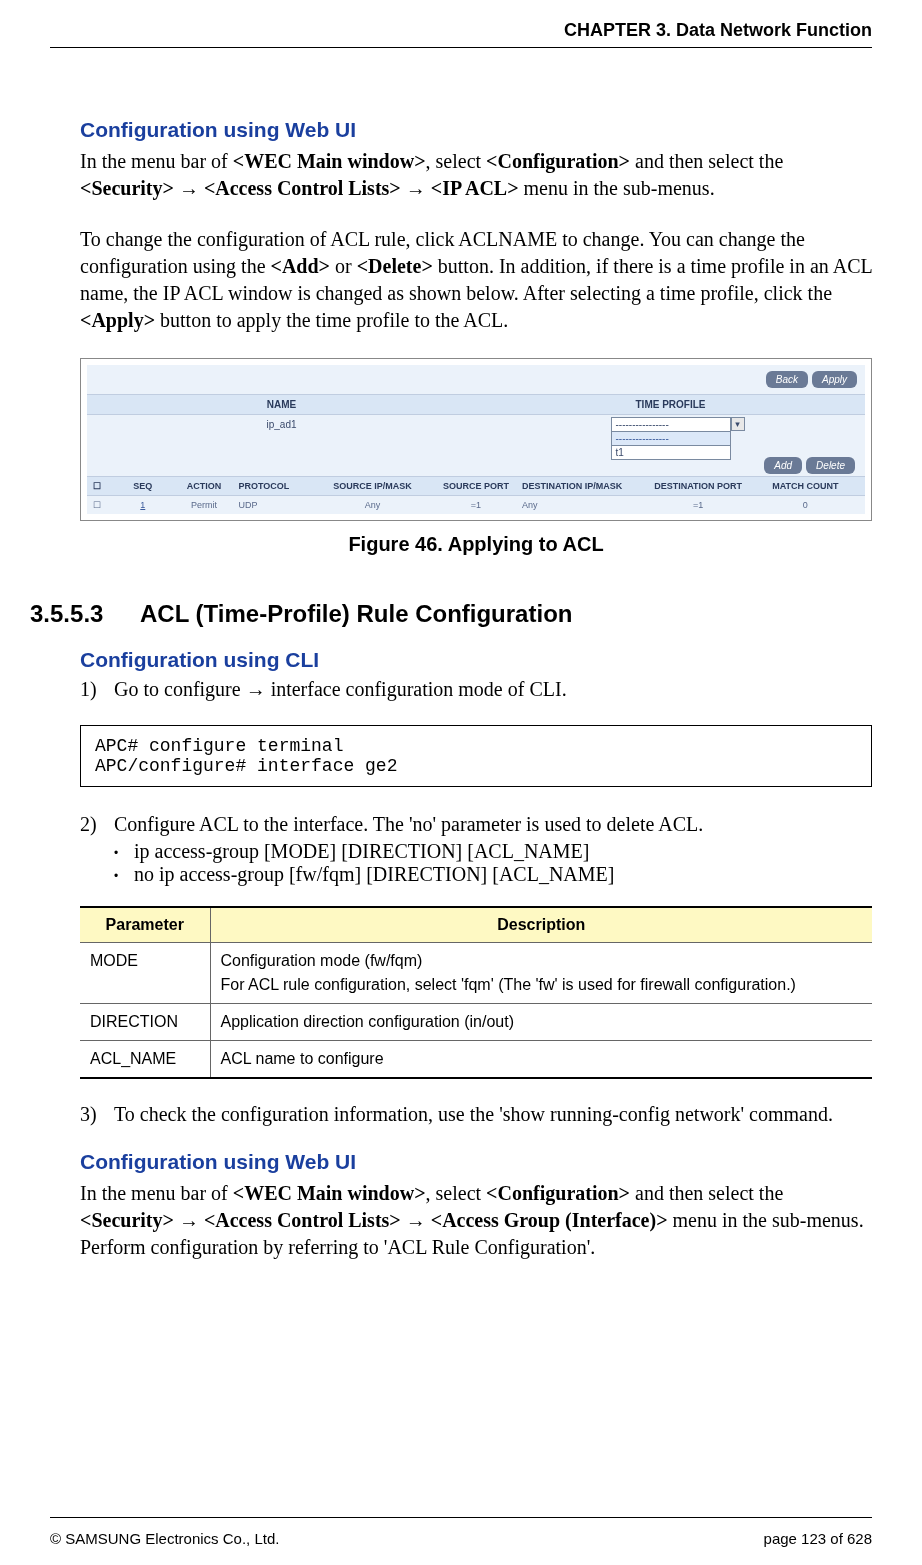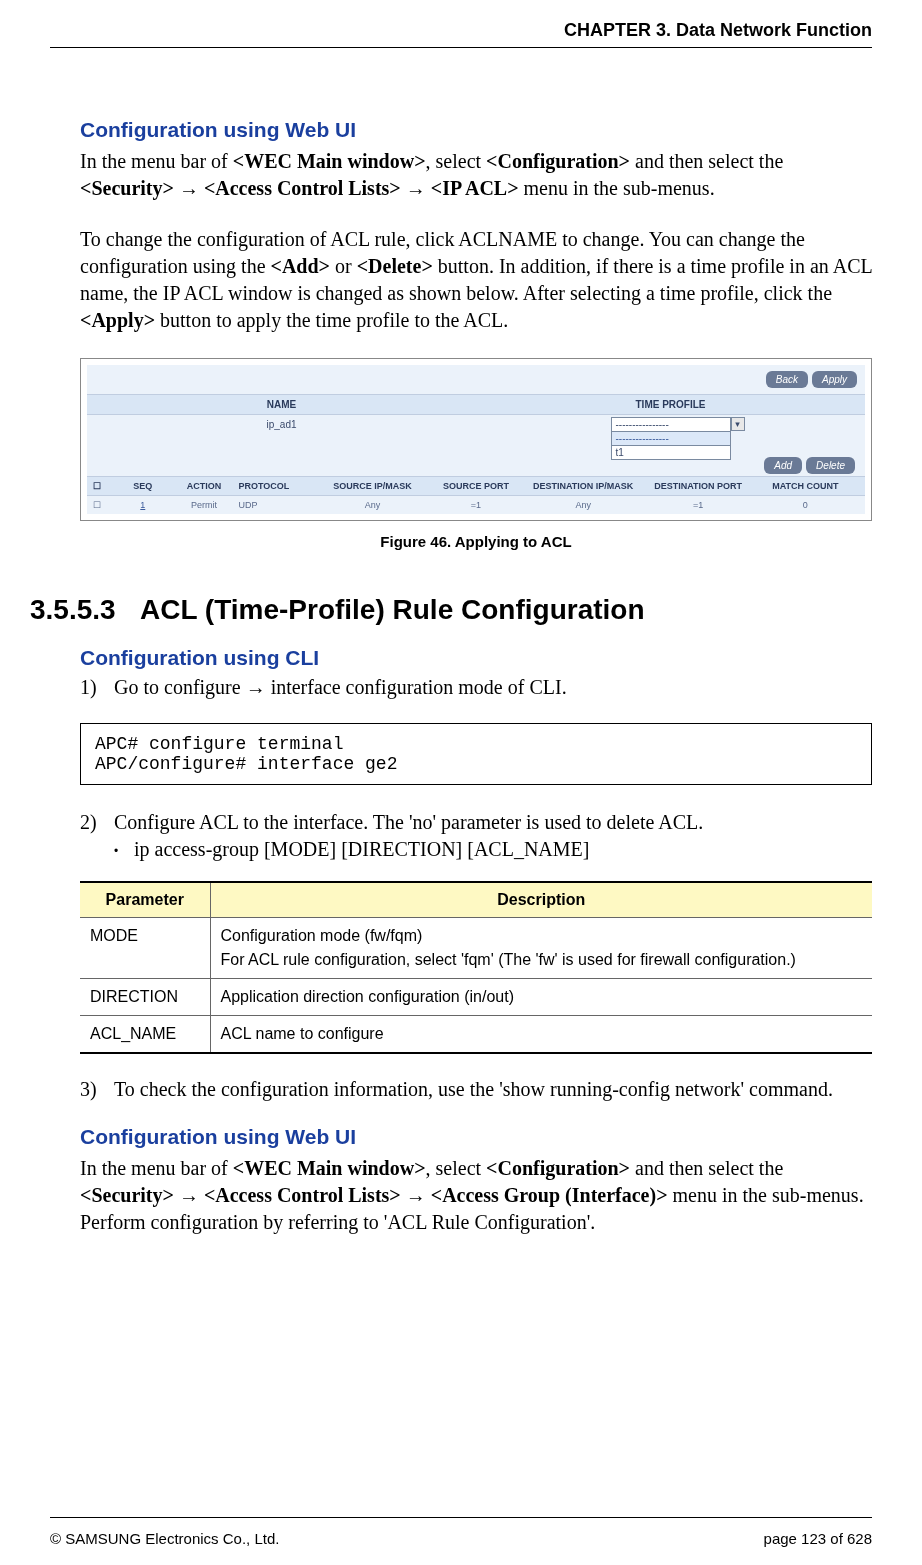--- a/index.html
+++ b/index.html
@@ -143,37 +143,37 @@
     font-size: 9px;
     padding: 4px 6px;
     color: #5a6a8b;
   }
   .c-chk { width: 3%; }
   .c-seq { width: 7%; text-align:center;}
   .c-act { width: 9%; text-align:center;}
   .c-proto { width: 10%; text-align:left;}
   .c-sip { width: 15%; text-align:center;}
   .c-sport { width: 12%; text-align:center;}
-  .c-dip { width: 16%; text-align:center;}
+  .c-dip { width: 16%; }
   .c-dport { width: 14%; text-align:center;}
   .c-match { width: 14%; text-align:center;}
   .underline { text-decoration: underline; color: #3a5a9b; }
 
   .caption {
     text-align: center;
     font-family: Arial, Helvetica, sans-serif;
     font-weight: bold;
-    font-size: 15px;
+    font-size: 20px;
     margin-bottom: 44px;
   }
 
   .section-num {
     font-family: Arial, Helvetica, sans-serif;
     font-weight: bold;
-    font-size: 28px;
+    font-size: 24px;
     margin-bottom: 20px;
     margin-left: -50px;
   }
   .section-num .num { display: inline-block; width: 110px; }
 
   ol.numlist {
     list-style: none;
     font-size: 20px;
     margin-bottom: 24px;
   }
@@ -336,20 +336,21 @@
 APC/configure# interface ge2</div>
 
     <ol class="numlist" style="margin-bottom:4px;">
       <li>
         <span class="ln">2)</span>
         <span class="lt">Configure ACL to the interface. The 'no' parameter is used to delete ACL.</span>
       </li>
     </ol>
     <ul class="bullets">
       <li>ip access-group [MODE] [DIRECTION] [ACL_NAME]</li>
+      <li>no ip access-group [fw/fqm] [DIRECTION] [ACL_NAME]</li>
     </ul>
 
     <table class="param">
       <tbody>
           <tr>
         <th>Parameter</th>
         <th>Description</th>
       </tr>
       <tr>
         <td>MODE</td>

